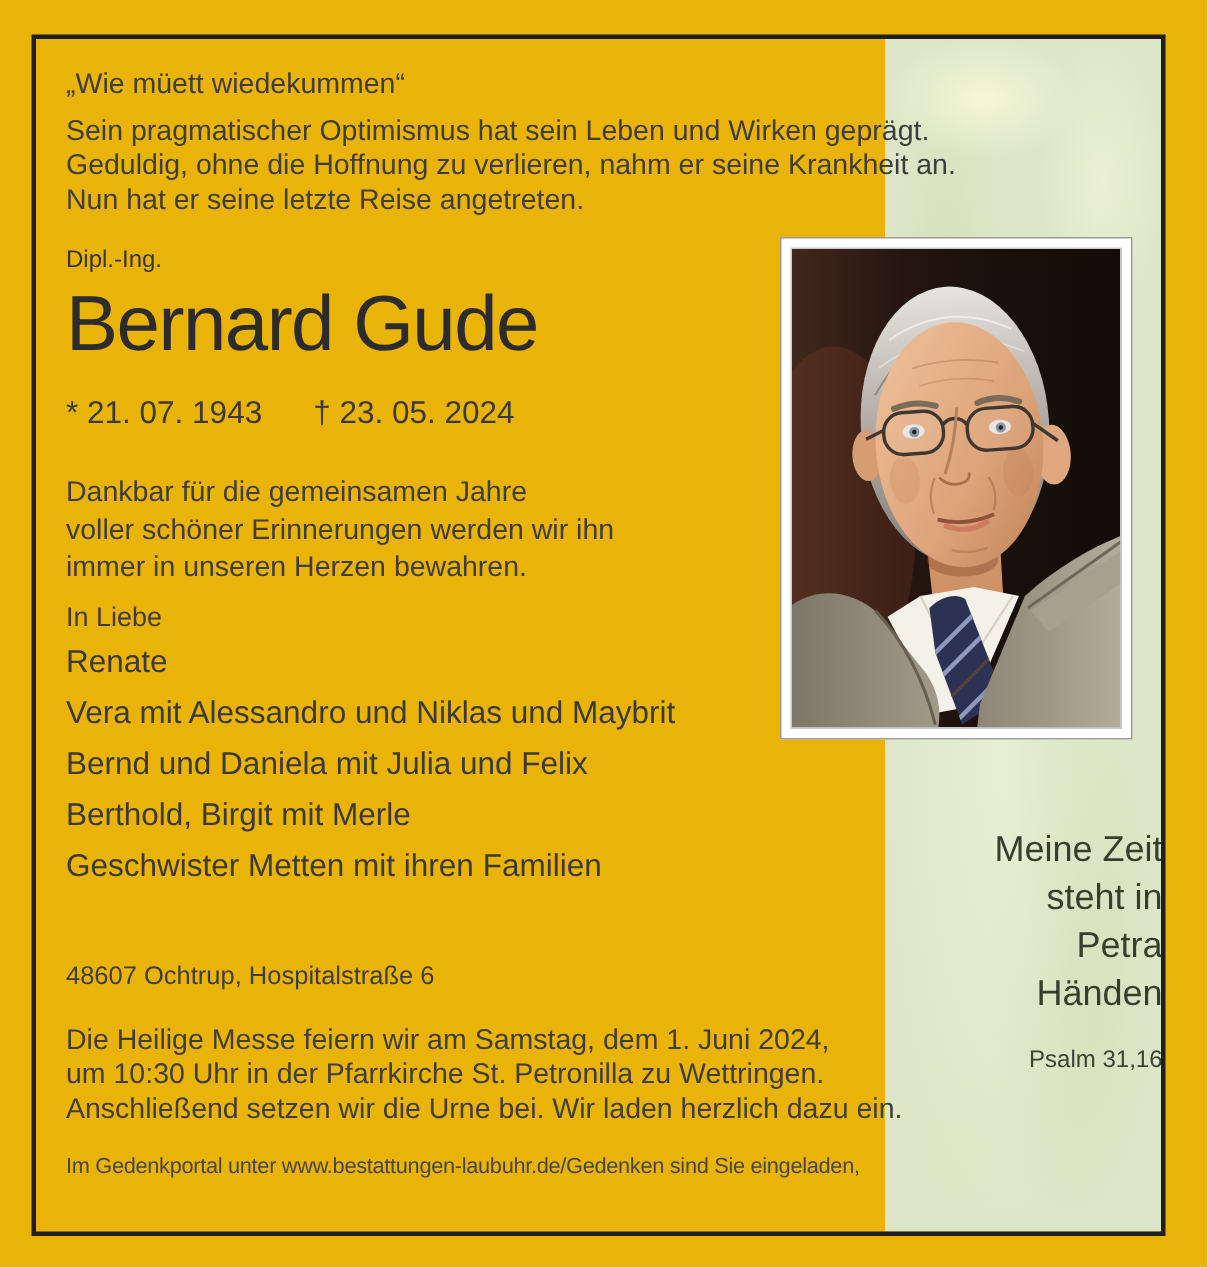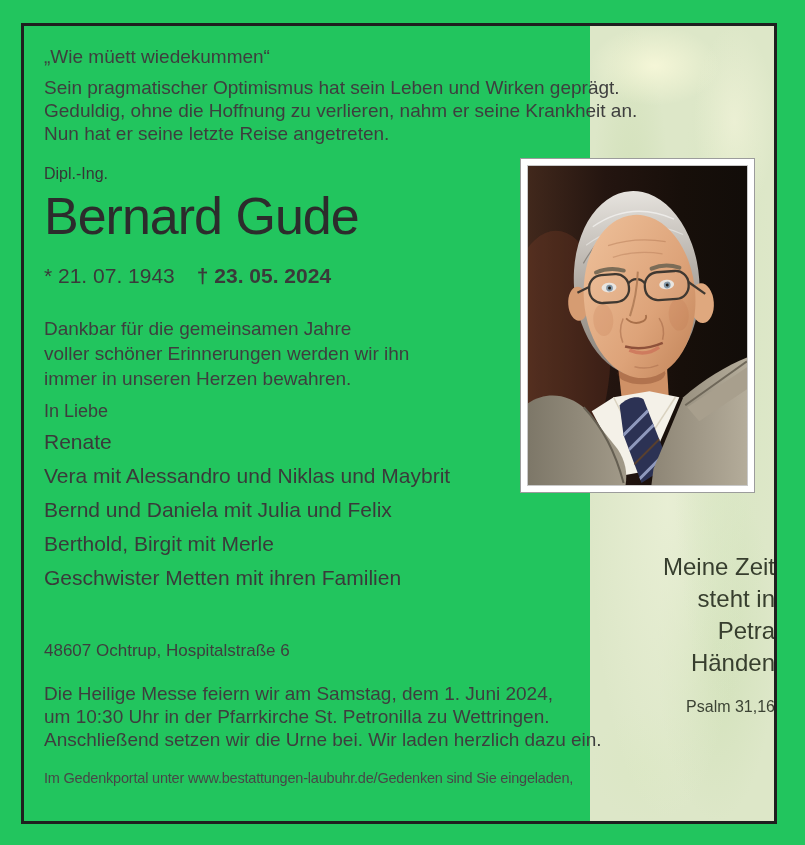--- a/index.html
+++ b/index.html
@@ -1,17 +1,17 @@
 <!DOCTYPE html>
 <html><head>
 <meta charset="utf-8">
 <style>
   html,body{margin:0;padding:0;background:#ffffff;}
   .page{
-    position:relative;width:805px;height:845px;background:#22c55e;
+    position:relative;width:805px;height:845px;background:#eab308;
     font-family:"Liberation Sans",sans-serif;overflow:hidden;
     color:#3e3e3e;
   }
   
   .card-frame{
     position:absolute;left:21px;top:23px;width:756px;height:801px;
     border:3px solid #1f1f1f;box-sizing:border-box;background:transparent;
     z-index:6;pointer-events:none;
   }
   
@@ -34,21 +34,21 @@
     padding:7px;z-index:3;
   }
   .photo-frame svg{display:block;width:100%;height:100%;outline:1px solid #c9c9c9;}
   
   .abs{position:absolute;z-index:2;white-space:nowrap;}
   .quote      {left:44px;top:46px; font-size:19px;}
   .intro      {left:44px;top:76px; font-size:19px;line-height:23px;}
   .title      {left:44px;top:165px;font-size:16px;color:#363636;}
   .name       {left:44px;top:186px;font-size:52px;letter-spacing:-1px;color:#2c2c2c;}
   .dates      {left:44px;top:264px;font-size:21px;color:#3a3a3a;}
-  .dates .death-date{margin-left:22px;font-weight:bold;}
+  .dates .death-date{margin-left:34px;}
   .gratitude  {left:44px;top:316px;font-size:19px;line-height:25px;}
   .inlove     {left:44px;top:401px;font-size:18px;}
   .mourners   {left:44px;top:425px;font-size:21px;line-height:34px;color:#3a3a3a;}
   .address    {left:44px;top:641px;font-size:17px;}
   .service    {left:44px;top:682px;font-size:19px;line-height:23px;}
   .memorial   {left:44px;top:769px;font-size:14.5px;line-height:18px;color:#474747;letter-spacing:-0.2px;}
   
   .psalm{
     left:590px;top:551px;width:185px;text-align:right;z-index:4;
     font-size:24px;line-height:32px;color:#373e2e;white-space:normal;

